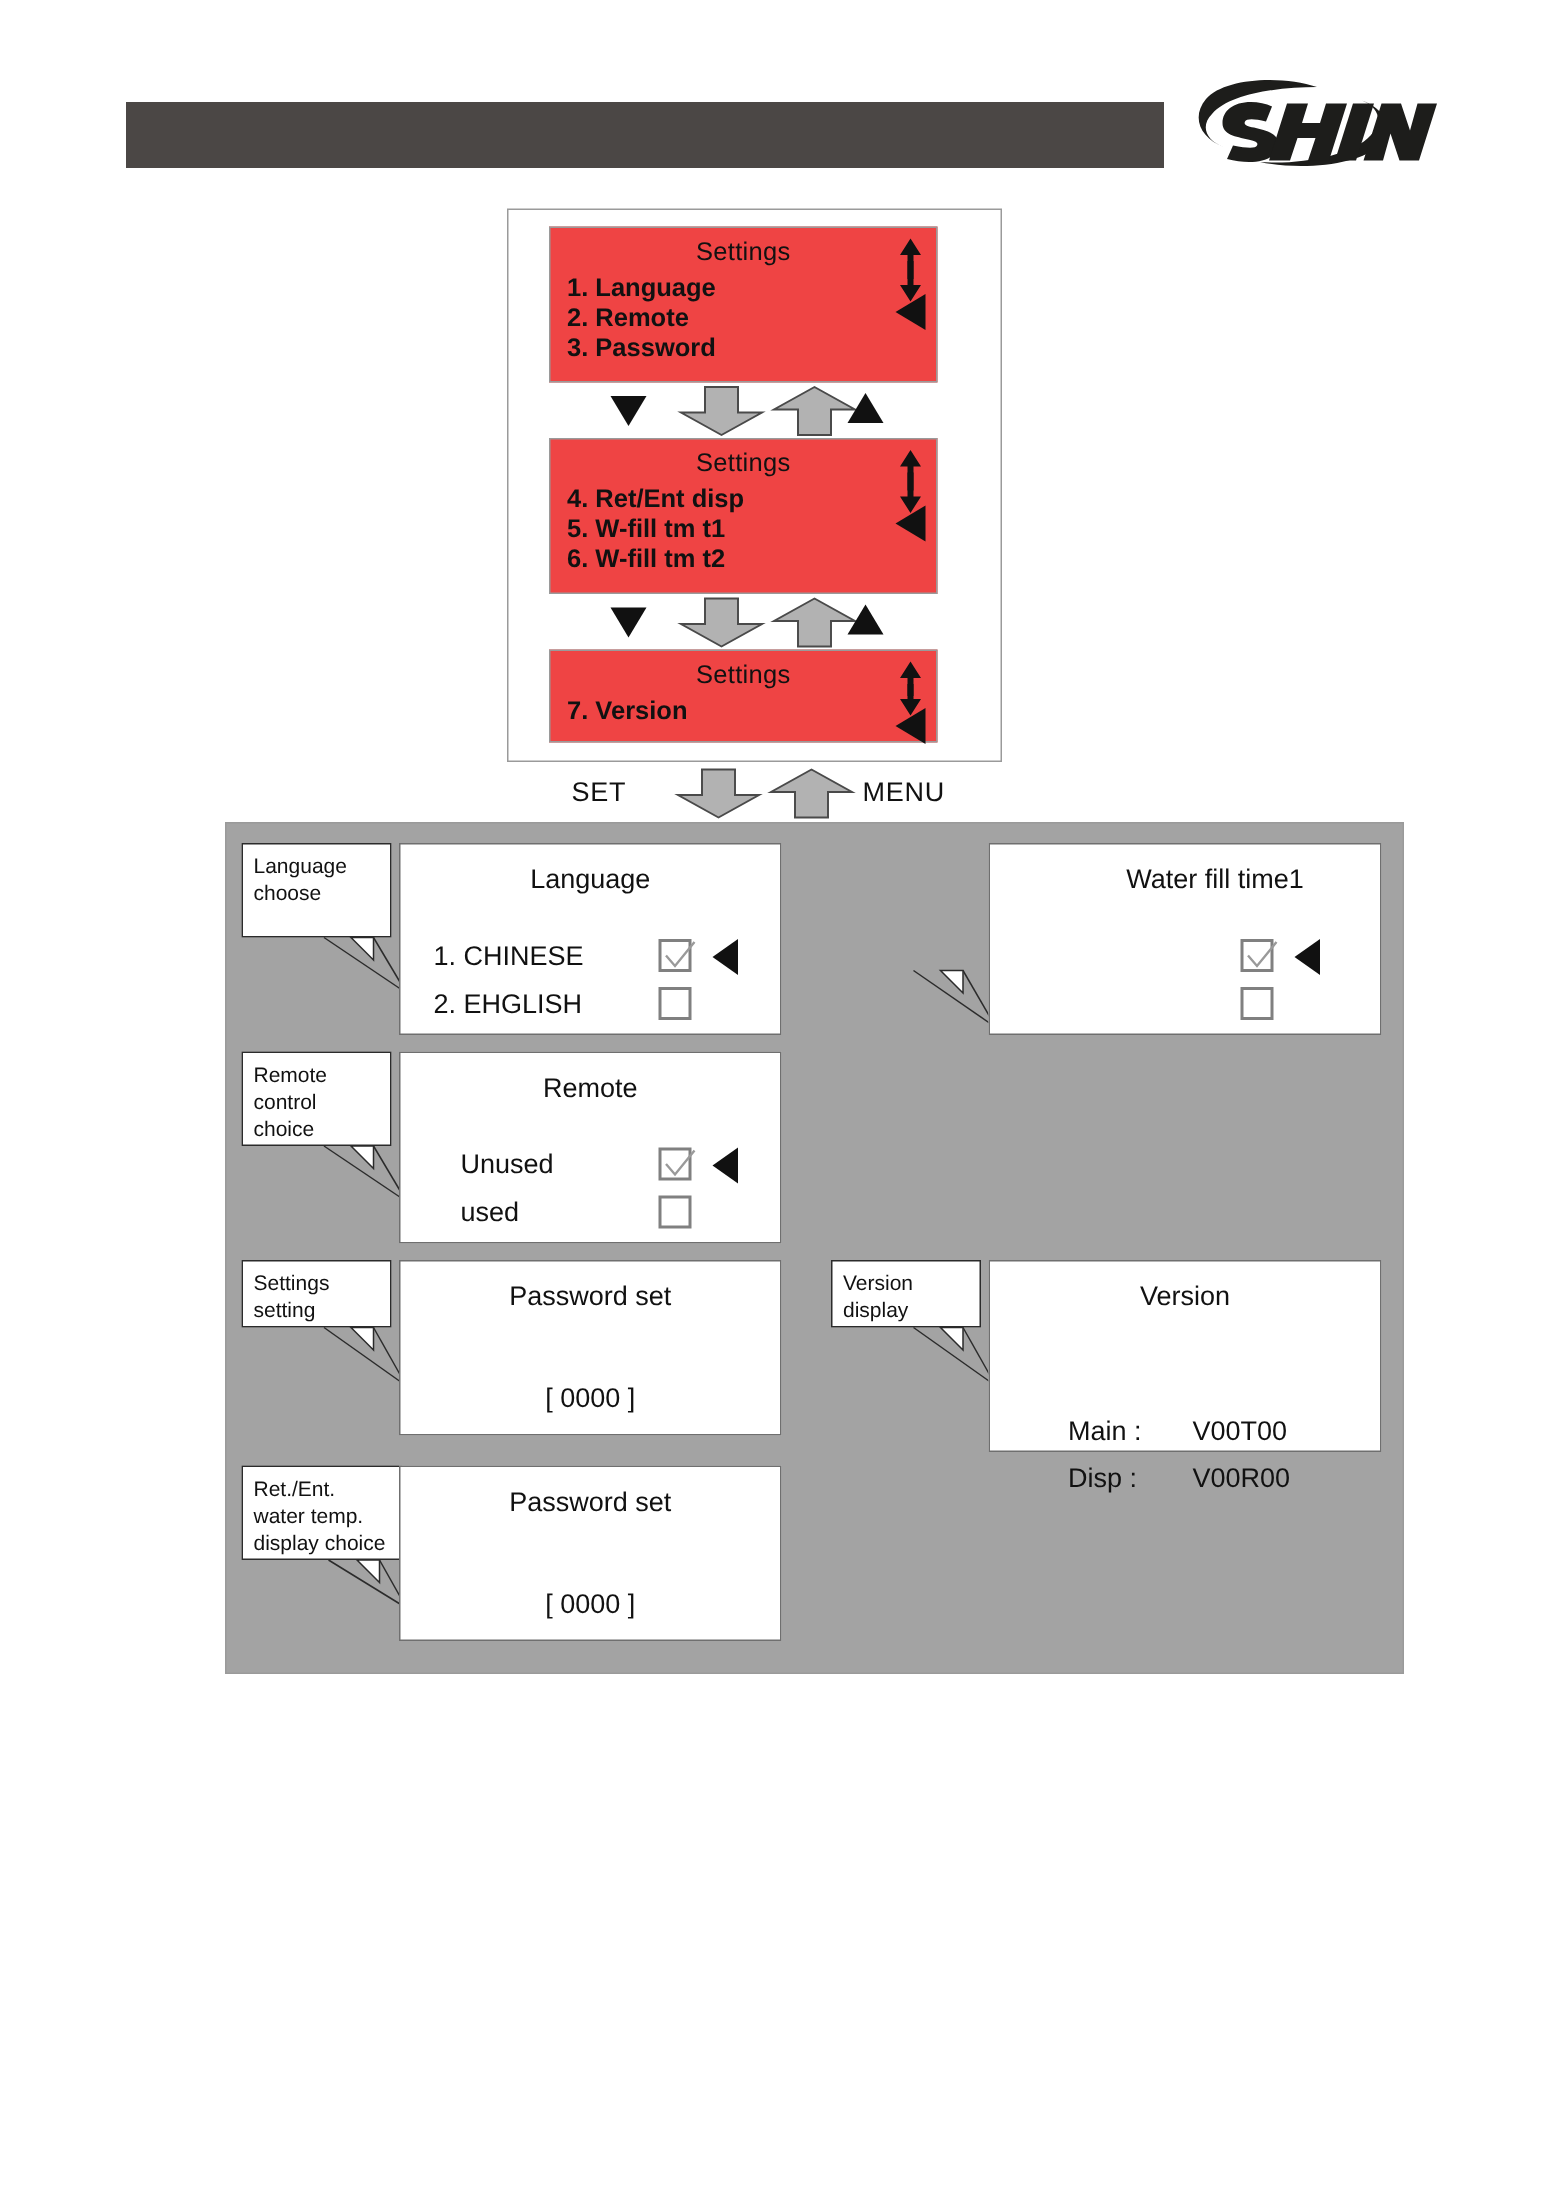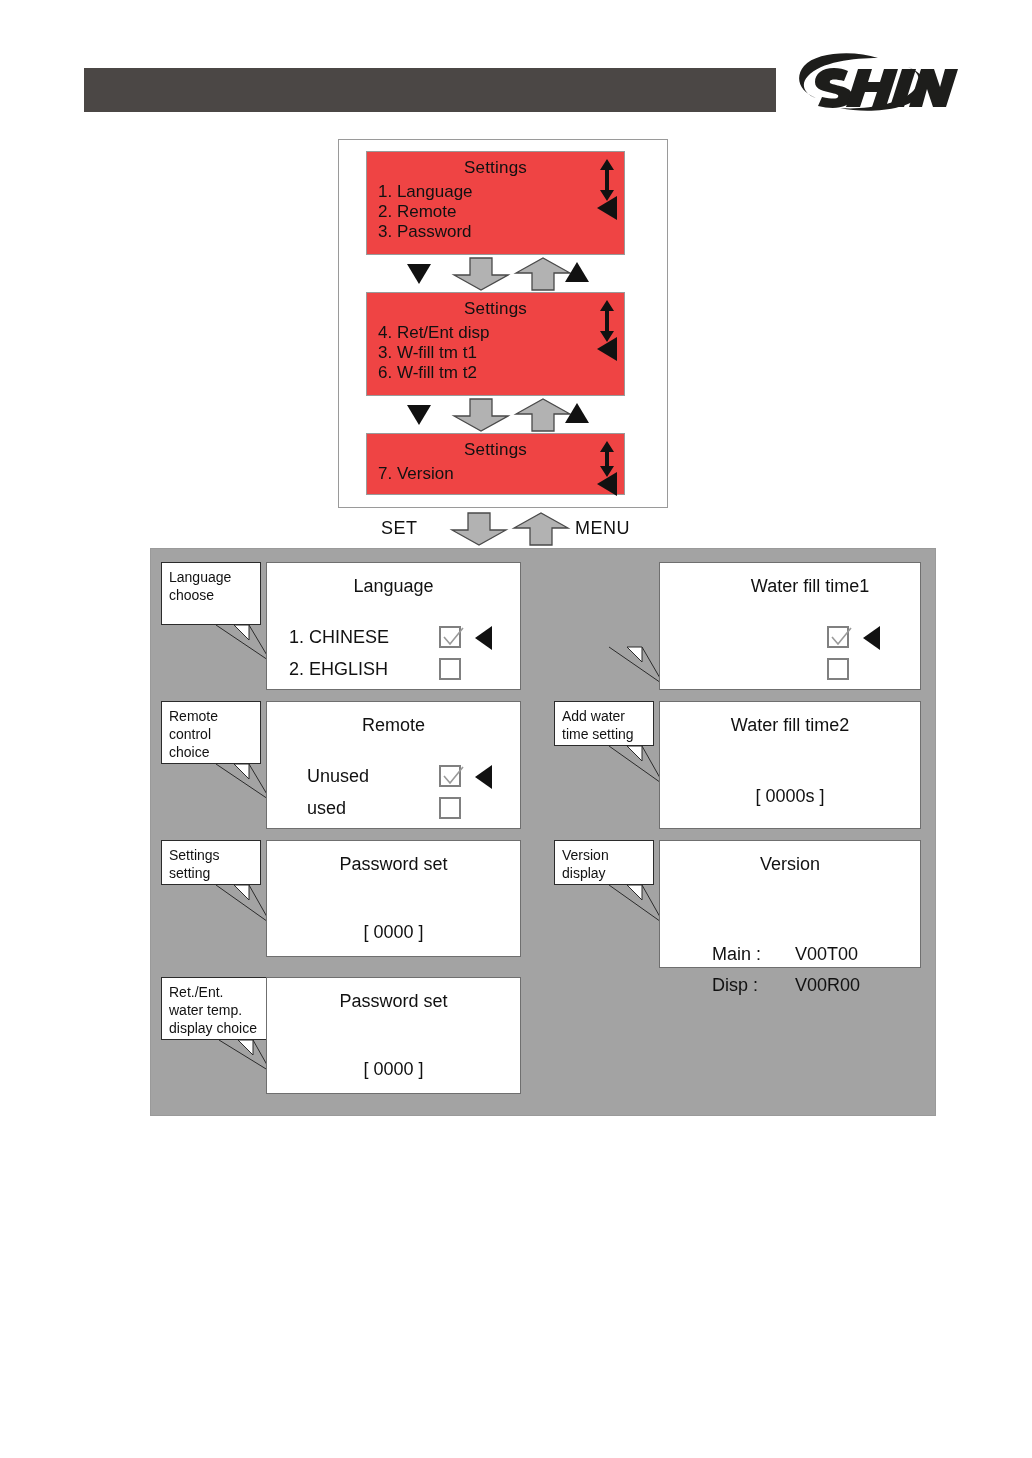--- a/index.html
+++ b/index.html
@@ -32,21 +32,21 @@
     position:absolute;
     border:1px solid #9a9a9a;background:#ef4444;box-sizing:border-box;
   }
   .lcd-title{
     text-align:center;font-size:17px;letter-spacing:.2px;
     margin-top:6px;
   }
   .lcd-list{
     margin-top:4px;padding-left:11px;
   }
-  .lcd-list div{font-size:17px;line-height:20px;white-space:nowrap;}
+  .lcd-list div{font-size:17px;line-height:20px;white-space:nowrap;font-weight:bold;}
 
   
   .scroll-marks{position:absolute;right:5px;top:5px;width:24px;height:66px;}
   .scroll-marks svg{display:block;}
 
   
   #lcd1{left:27px;top:11px;width:259px;height:104px;}
   #lcd2{left:27px;top:152px;width:259px;height:104px;}
   #lcd3{left:27px;top:293px;width:259px;height:62px;}
 
@@ -157,21 +157,21 @@
       </svg>
     <svg class="tri-small" style="left:196px;top:3px;" viewBox="0 0 30 26">
         <path d="M15 2 L27 22 L3 22 Z" fill="#111"></path>
       </svg>
   </div>
 
   <div class="lcd" id="lcd2">
     <div class="lcd-title">Settings</div>
     <div class="lcd-list">
       <div>4. Ret/Ent disp</div>
-      <div>3. W-fill tm t1</div>
+      <div>5. W-fill tm t1</div>
       <div>6. W-fill tm t2</div>
     </div>
     <div class="scroll-marks">
       <svg width="24" height="66" viewBox="0 0 24 66">
         <g fill="#111">
           <path d="M12 2 L19 13 L14 13 L14 29 L10 29 L10 13 L5 13 Z"></path>
           <path d="M12 44 L5 33 L10 33 L10 17 L14 17 L14 33 L19 33 Z"></path>
         </g>
         <path d="M22 39 L22 63 L2 51 Z" fill="#111"></path>
       </svg>
@@ -316,35 +316,20 @@
       <div class="chk" style="left:167px;top:63px;">
         <svg width="26" height="26" viewBox="0 0 26 26">
             <path d="M4 12 L10 19 L23 3" stroke="#9a9a9a" stroke-width="1.6" fill="none"></path>
           </svg>
       </div>
       <div class="chk" style="left:167px;top:95px;"></div>
       <div class="ltri" style="left:203px;top:63px;"></div>
     </div>
   </div>
 
-  <div class="panel" style="left:403px;top:152px;width:370px;height:130px;">
-    <div class="callout" style="left:0;top:0;width:100px;height:45px;">
-      <span>Add water</span>
-      <span>time setting</span>
-    </div>
-    <svg class="callout-tail" width="130" height="130">
-      <path d="M55 45 L110 84" stroke="#2b2b2b" stroke-width="1" fill="none"></path>
-      <path d="M88 45 L110 84" stroke="#2b2b2b" stroke-width="1" fill="none"></path>
-      <path d="M88 45 L88 60 L73 45 Z" fill="#fff" stroke="#2b2b2b" stroke-width="1"></path>
-    </svg>
-    <div class="screen" style="left:105px;top:0;width:262px;height:128px;">
-      <div class="screen-title">Water fill time2</div>
-      <div class="screen-value" style="margin-top:50px;">[   0000s ]</div>
-    </div>
-  </div>
 
   <div class="panel" style="left:403px;top:291px;width:370px;height:130px;">
     <div class="callout" style="left:0;top:0;width:100px;height:45px;">
       <span>Version</span>
       <span>display</span>
     </div>
     <svg class="callout-tail" width="130" height="130">
       <path d="M55 45 L110 84" stroke="#2b2b2b" stroke-width="1" fill="none"></path>
       <path d="M88 45 L110 84" stroke="#2b2b2b" stroke-width="1" fill="none"></path>
       <path d="M88 45 L88 60 L73 45 Z" fill="#fff" stroke="#2b2b2b" stroke-width="1"></path>

